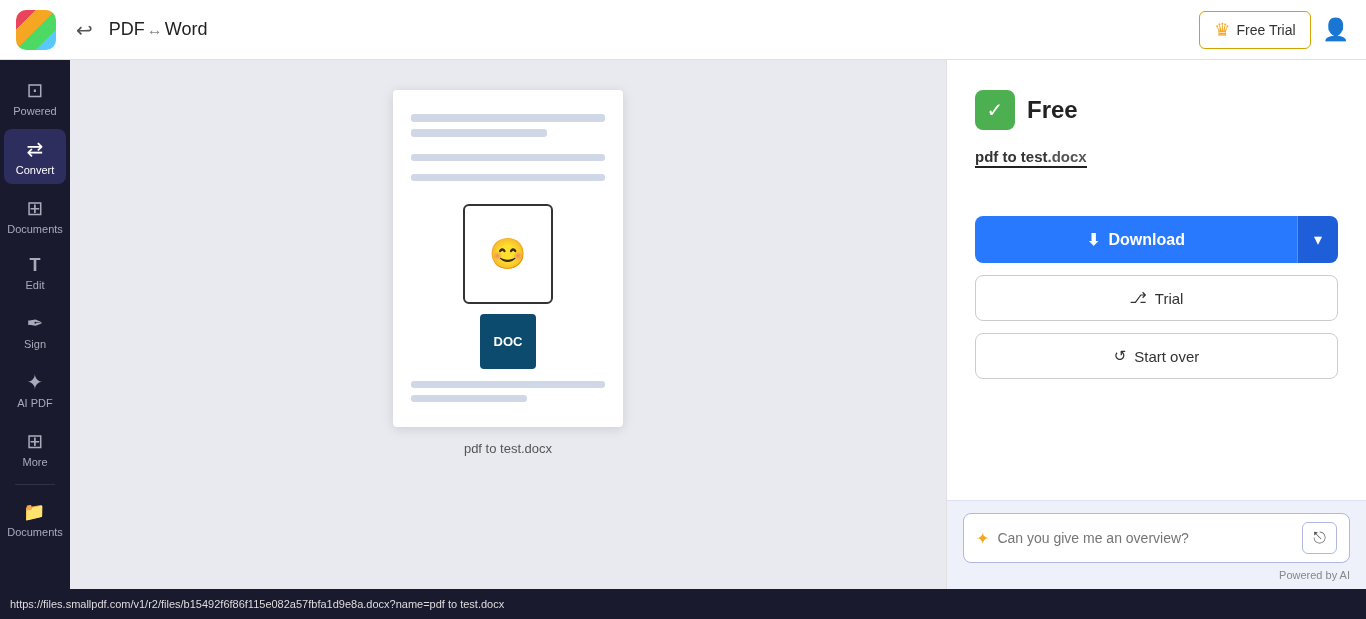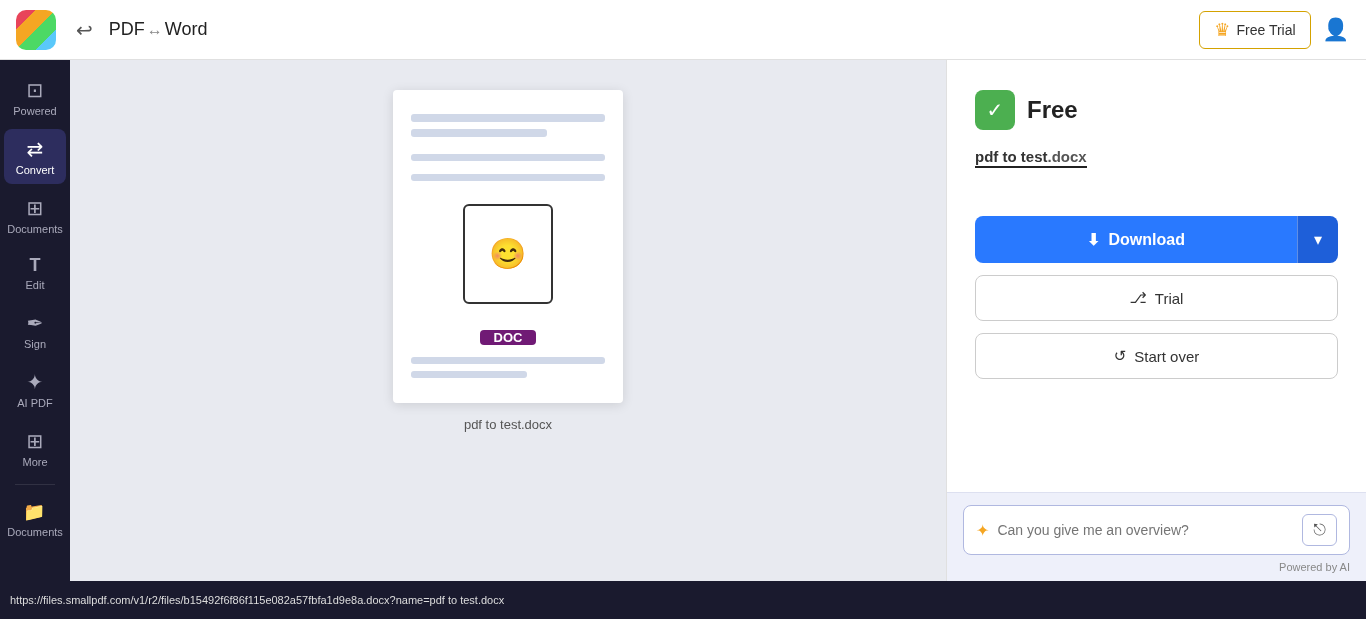--- a/index.html
+++ b/index.html
@@ -111,23 +111,23 @@
       width: 90px; height: 100px;
       border: 2px solid #333;
       border-radius: 6px;
       display: flex; flex-direction: column; align-items: center;
       justify-content: center; gap: 6px;
       background: #fff;
       margin: 8px 0 6px;
       position: relative;
     }
     .doc-badge {
-      background: #701a75;
+      background: #0c4a6e;
       color: #fff; font-size: 13px; font-weight: 700;
-      padding: 0 14px; border-radius: 4px; margin-top: 20px;
+      padding: 20px 14px; border-radius: 4px; margin-top: 4px;
     }
     .doc-more-lines { width: 100%; margin-top: 12px; }
     .preview-filename {
       margin-top: 14px; color: #555; font-size: 13px;
     }
 
     
     .right-panel {
       width: 420px;
       background: #fff;
@@ -212,21 +212,21 @@
       background: none; border: 1.5px solid #b0b8e0;
       border-radius: 6px; padding: 6px 10px;
       cursor: pointer; color: #555; font-size: 16px;
     }
     .ai-powered {
       font-size: 11px; color: #888; text-align: right; padding-left: 2px;
     }
 
     
     .status-bar {
-      height: 38px; background: #1a1a2e;
+      height: 30px; background: #1a1a2e;
       color: #ddd; font-size: 11px;
       padding: 0 10px; display: flex; align-items: center;
       flex-shrink: 0;
     }
   </style>
 </head>
 <body>
 
 <div class="topbar">
   <div class="app-logo"></div>

